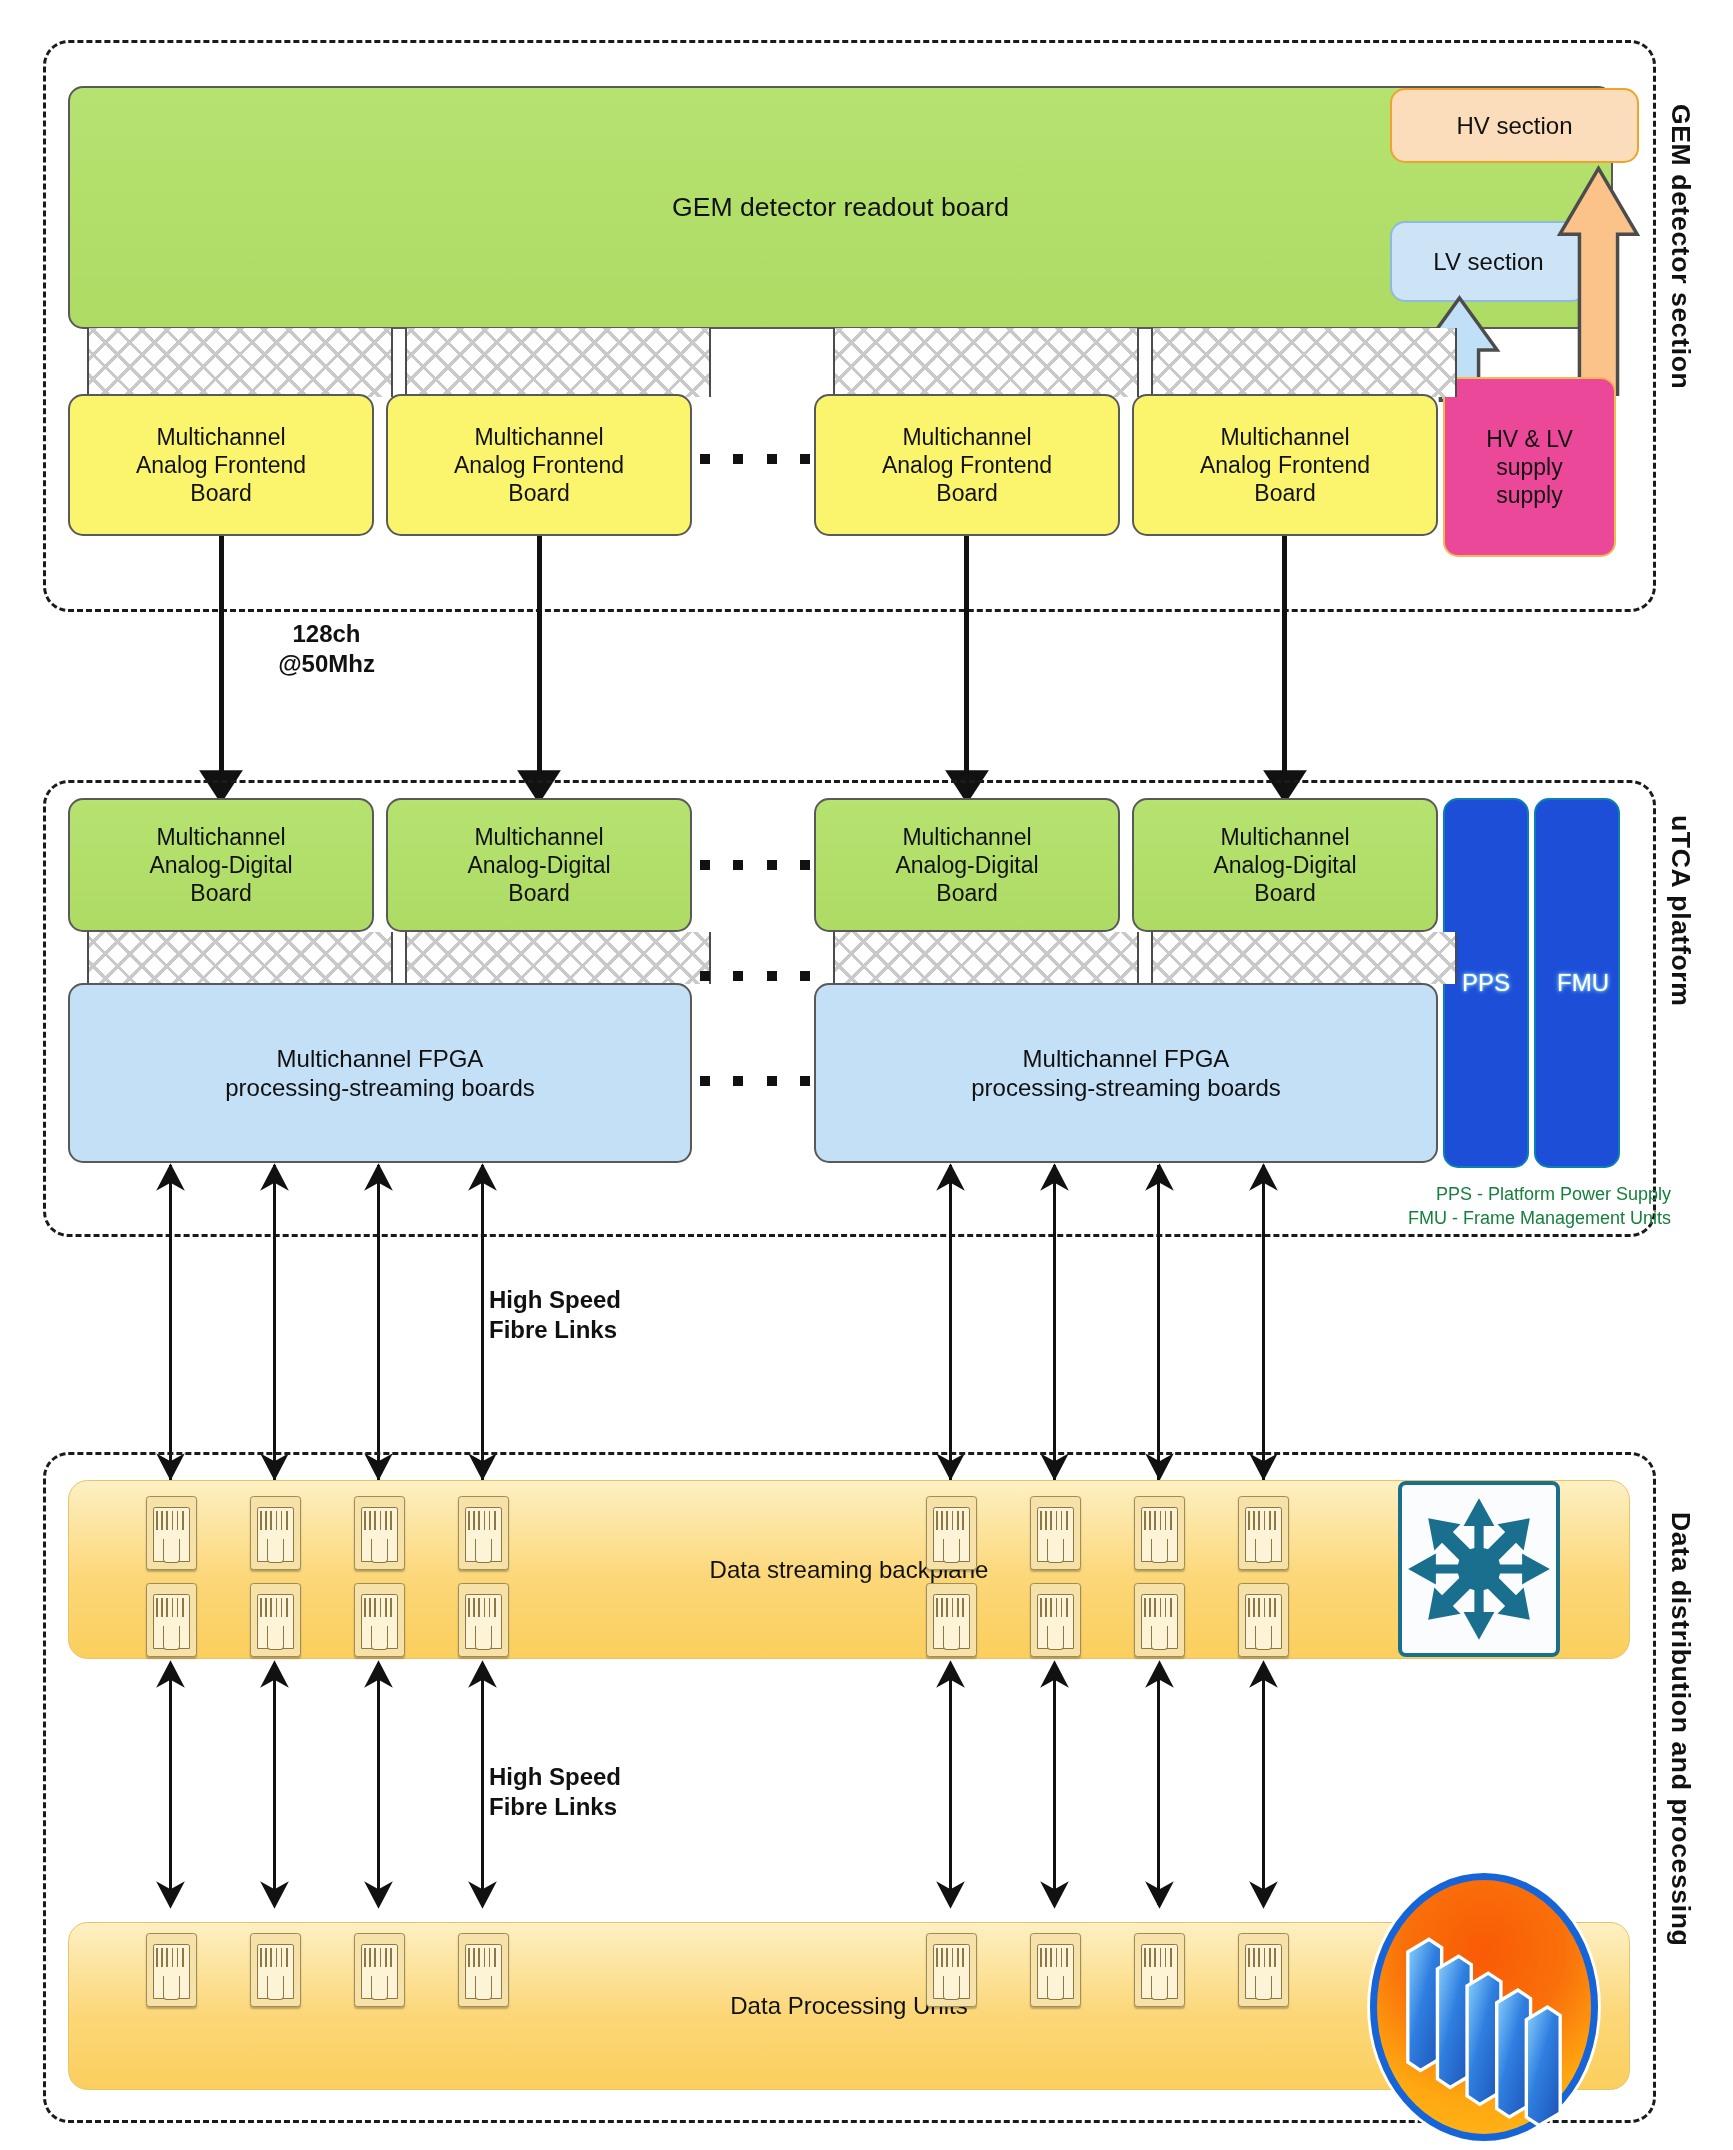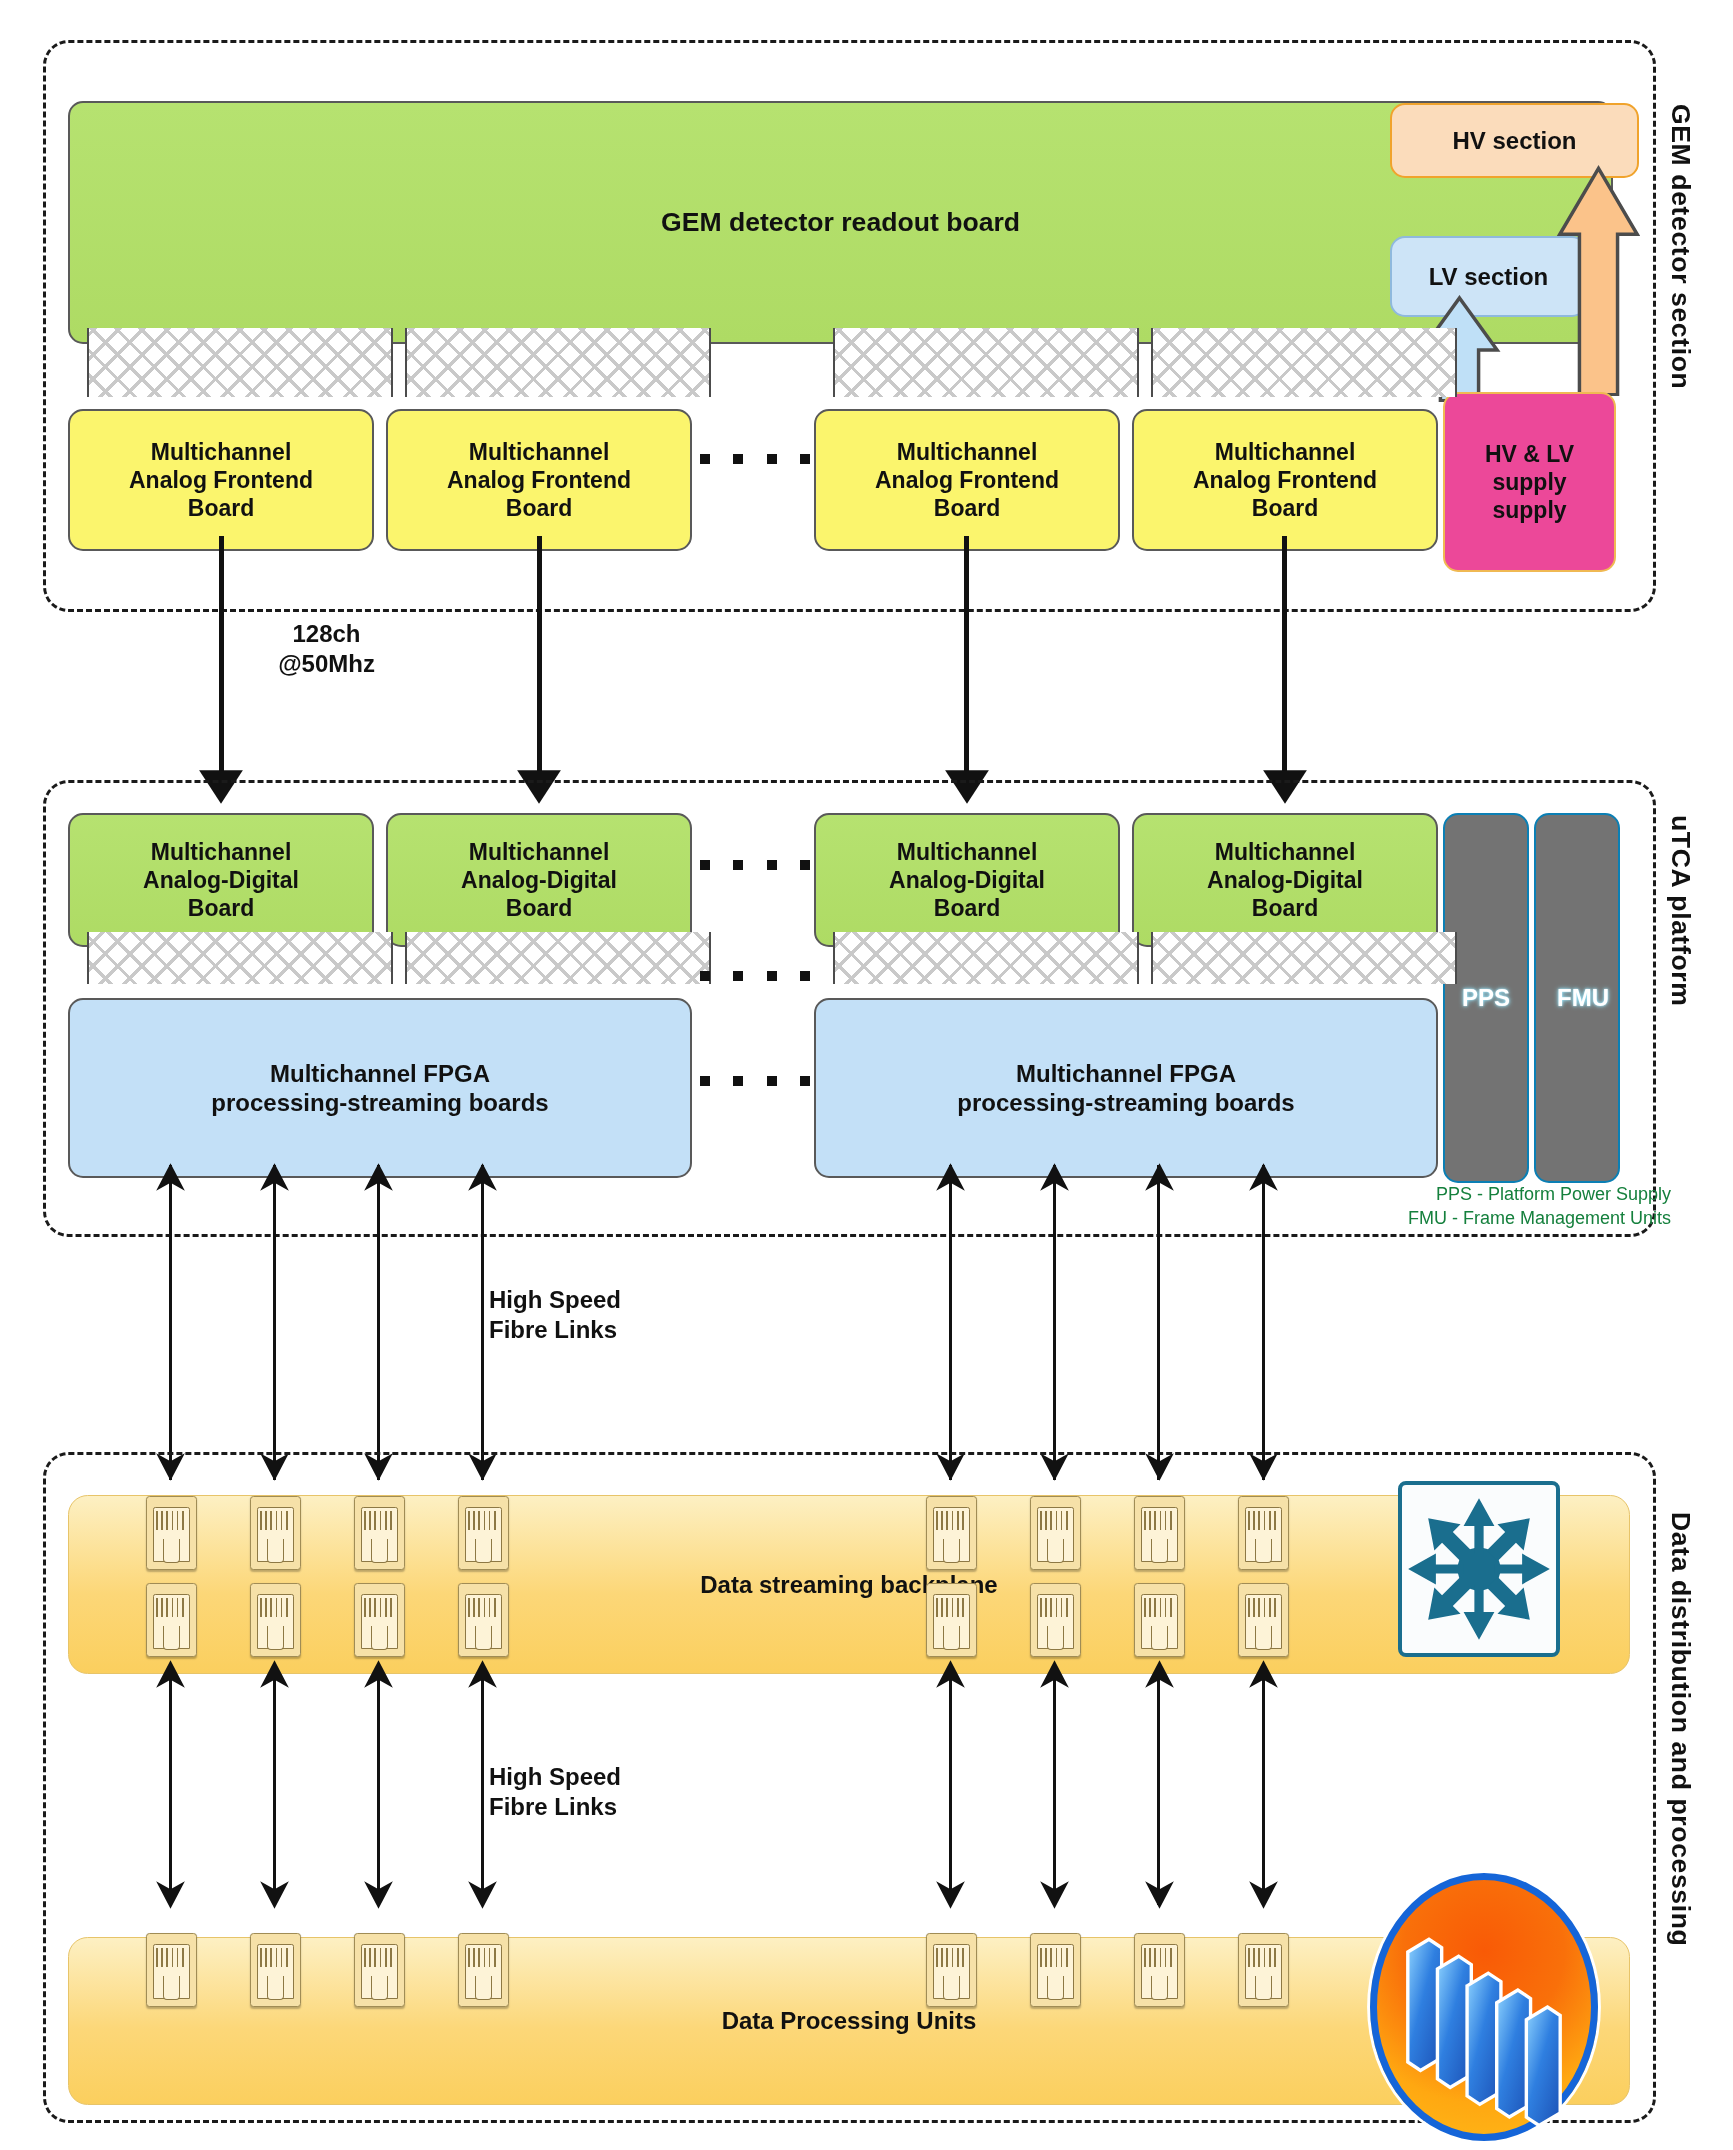--- a/index.html
+++ b/index.html
@@ -7,26 +7,26 @@
   #stage{position:relative;width:1734px;height:2151px;background:#fff;overflow:hidden;}
 
   .sect{position:absolute;border:3.5px dashed #1a1a1a;border-radius:25.4px;box-sizing:border-box;}
 
   .vlabel{position:absolute;font-weight:bold;color:#111;
           writing-mode:vertical-rl;text-orientation:mixed;
           white-space:nowrap;letter-spacing:0.6px;}
 
   .box{position:absolute;box-sizing:border-box;display:flex;align-items:center;
        justify-content:center;text-align:right;border-radius:15px;
-       font-weight:bold;color:#111;line-height:1.22;margin-top:15px;}
+       font-weight:normal;color:#111;line-height:1.22;}
 
   .green   {background:linear-gradient(180deg,#b6e270 0%,#aedb64 100%);border:2.3px solid #595959;}
   .yellow  {background:#fbf56d;border:2.3px solid #595959;}
   .lblue   {background:#c3e0f7;border:2.3px solid #595959;}
-  .dblue   {background:#737373;border:2.3px solid #0b7fb4;color:#fff;
+  .dblue   {background:#1d4ed8;border:2.3px solid #0b7fb4;color:#fff;
             text-shadow:0 0 5.8px #8fe6ff,0 0 2.3px #bdf0ff;}
   .orangebox{background:#fbdcbb;border:2.3px solid #f0a32c;}
   .bluebox {background:#cde4f7;border:2.3px solid #8fb9dd;}
   .creambox{background:#ec4899;border:2.3px solid #f0b953;}
   .amber   {background:linear-gradient(180deg,#fdf0c3 0%,#fcd778 55%,#fbcf5e 100%);
             border:1.7px solid #e7c469;border-radius:19.7px;}
 
   
   .hatch{position:absolute;box-sizing:border-box;border-left:2.3px solid #4c4c4c;
          border-right:2.3px solid #4c4c4c;

